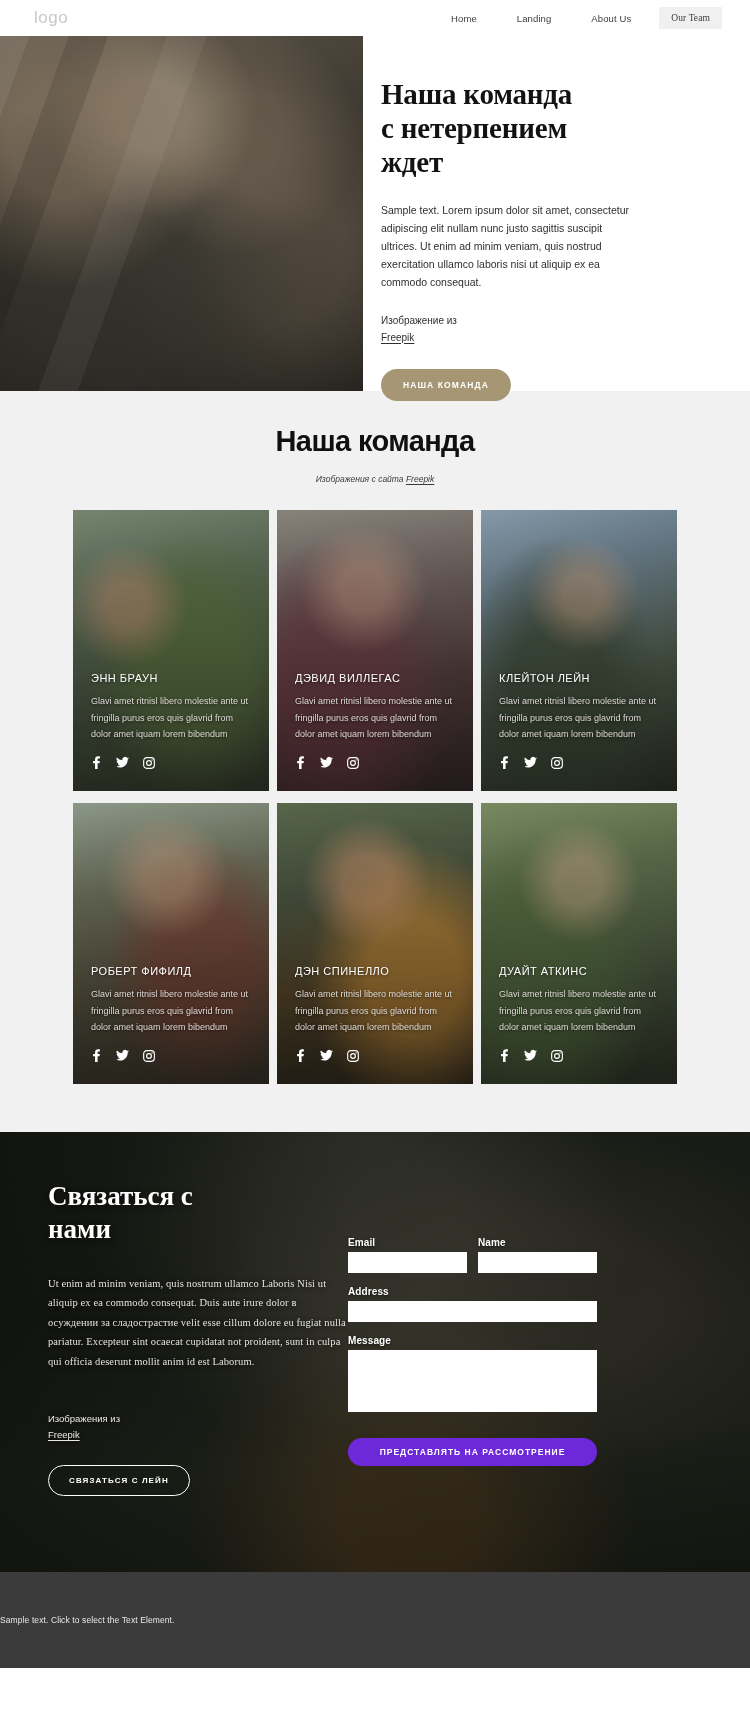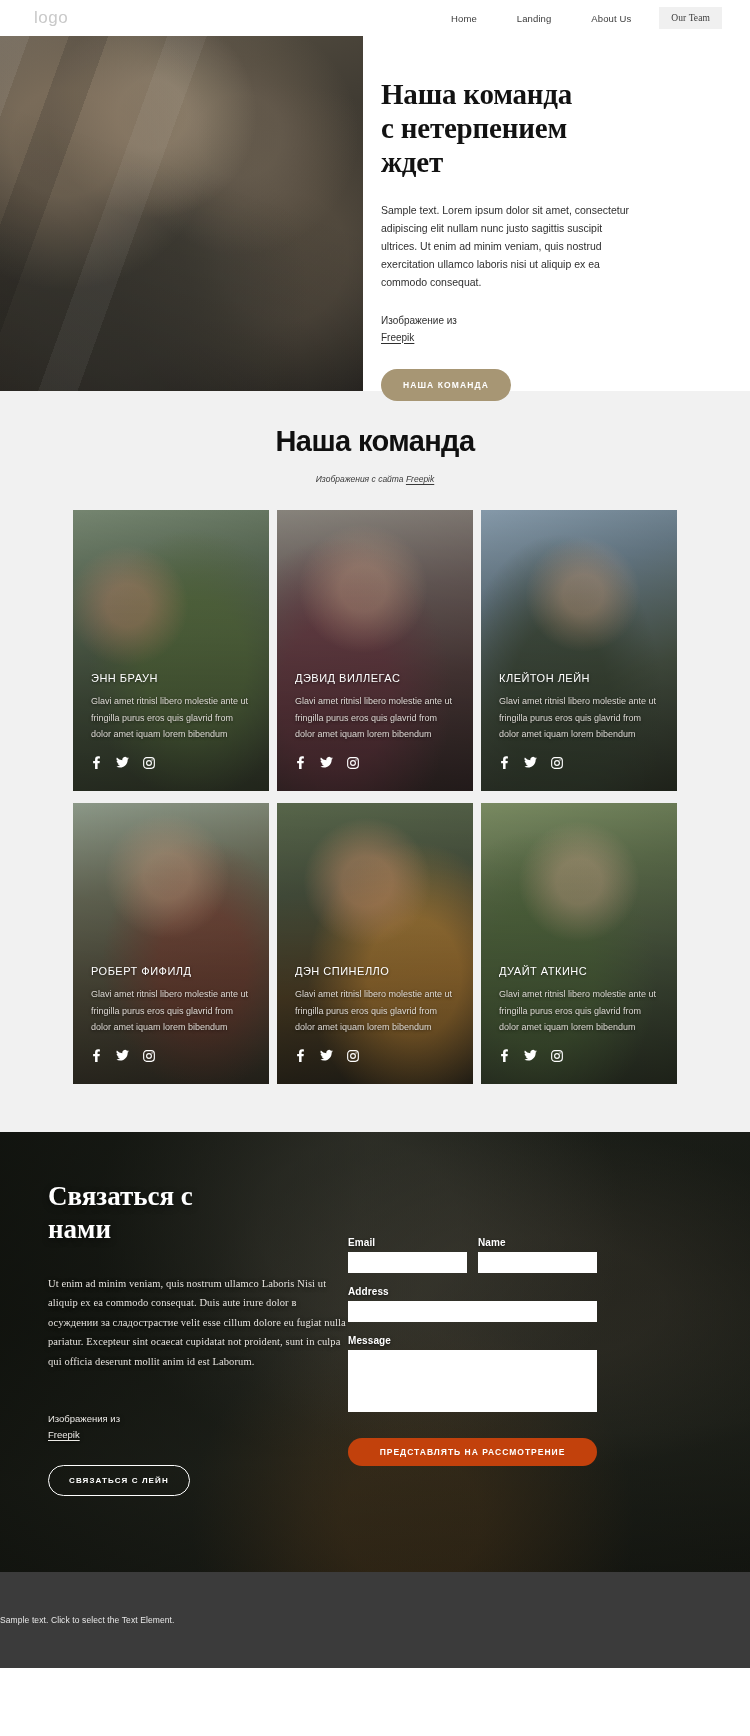--- a/index.html
+++ b/index.html
@@ -304,21 +304,21 @@
     height: 62px;
     border: none;
     background: #ffffff;
     resize: none;
     font-family: "Liberation Sans", sans-serif;
     font-size: 10px;
     padding: 5px 6px;
   }
   .btn-submit {
     width: 249px;
-    background: #c2410c;
+    background: #6d28d9;
     color: #ffffff;
     border: none;
     border-radius: 14px;
     font-family: "Liberation Sans", sans-serif;
     font-size: 8.5px;
     font-weight: 700;
     letter-spacing: 1px;
     padding: 9px 0;
     margin-top: 13px;
     cursor: pointer;

